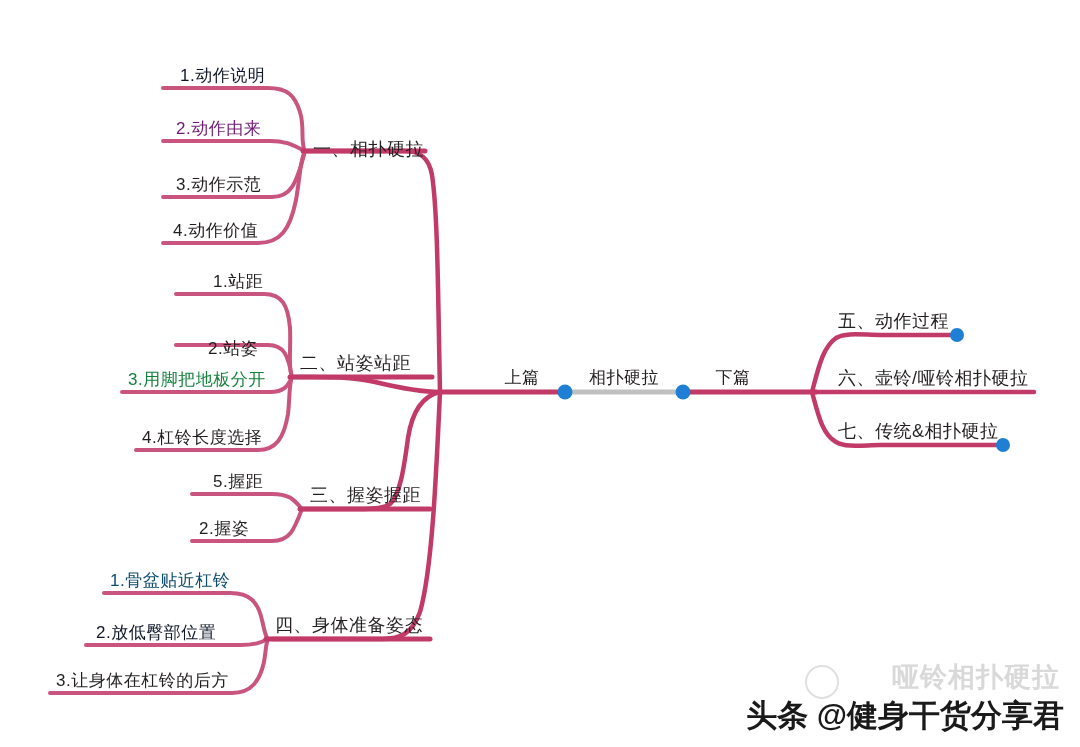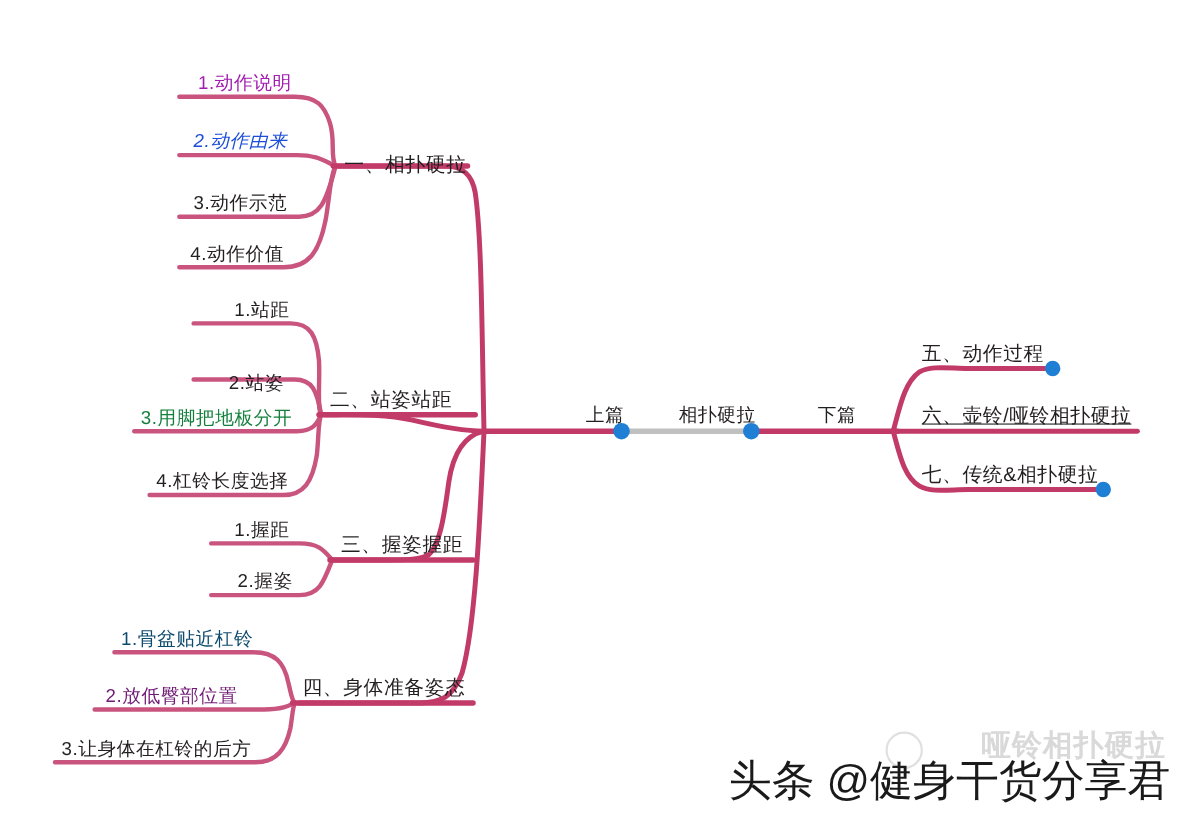--- a/index.html
+++ b/index.html
@@ -51,21 +51,20 @@
     font-size: 17px;
   }
   .label-section {
     font-size: 17px;
   }
   .anchor-left {
     transform: translateY(-100%);
   }
   .anchor-center {
     transform: translate(-50%, -100%);
-    margin-left: 28px;
   }
   .end-dot {
     stroke: none;
   }
   #watermark-layer {
     position: absolute;
     right: 8px;
     bottom: 4px;
     width: 330px;
     height: 92px;
@@ -78,24 +77,24 @@
     font-size: 27px;
     color: #d9d9d9;
     white-space: nowrap;
     font-weight: bold;
     letter-spacing: 1px;
   }
   .watermark-main {
     position: absolute;
     right: 8px;
     bottom: 6px;
-    font-size: 39px;
+    font-size: 31px;
     color: #1a1a1a;
     white-space: nowrap;
-    font-weight: normal;
+    font-weight: bold;
     letter-spacing: 0px;
   }
   .watermark-logo {
     position: absolute;
     right: 233px;
     top: 14px;
     width: 34px;
     height: 34px;
     border-radius: 50%;
     border: 2px solid #e0e0e0;
@@ -164,39 +163,39 @@
 
   <div class="node-label label-section anchor-center" style="left: 522px; top: 386px; color: rgb(35, 31, 32);">上篇</div>
   <div class="node-label label-root anchor-center" style="left: 624px; top: 386px; color: rgb(35, 31, 32);">相扑硬拉</div>
   <div class="node-label label-section anchor-center" style="left: 733px; top: 386px; color: rgb(35, 31, 32);">下篇</div>
 
   <div class="node-label label-main anchor-left" style="left: 313px; top: 158px; color: rgb(35, 31, 32);">一、相扑硬拉</div>
   <div class="node-label label-main anchor-left" style="left: 300px; top: 372px; color: rgb(35, 31, 32);">二、站姿站距</div>
   <div class="node-label label-main anchor-left" style="left: 310px; top: 504px; color: rgb(35, 31, 32);">三、握姿握距</div>
   <div class="node-label label-main anchor-left" style="left: 275px; top: 634px; color: rgb(35, 31, 32);">四、身体准备姿态</div>
 
-  <div class="node-label label-leaf anchor-left" style="left: 180px; top: 84px; color: #a21caf;">1.动作说明</div>
-  <div class="node-label label-leaf anchor-left" style="left: 176px; top: 137px; color: #1d4ed8; font-style: italic;">2.动作由来</div>
+  <div class="node-label label-leaf anchor-left" style="left: 180px; top: 84px; color: #0f172a;">1.动作说明</div>
+  <div class="node-label label-leaf anchor-left" style="left: 176px; top: 137px; color: #701a75;">2.动作由来</div>
   <div class="node-label label-leaf anchor-left" style="left: 176px; top: 193px; color: rgb(35, 31, 32);">3.动作示范</div>
   <div class="node-label label-leaf anchor-left" style="left: 173px; top: 239px; color: rgb(35, 31, 32);">4.动作价值</div>
 
   <div class="node-label label-leaf anchor-left" style="left: 213px; top: 290px; color: rgb(35, 31, 32);">1.站距</div>
   <div class="node-label label-leaf anchor-left" style="left: 208px; top: 341px; color: rgb(35, 31, 32); margin-top: 16px;">2.站姿</div>
   <div class="node-label label-leaf anchor-left" style="left: 128px; top: 388px; color: #15803d;">3.用脚把地板分开</div>
   <div class="node-label label-leaf anchor-left" style="left: 142px; top: 446px; color: rgb(35, 31, 32);">4.杠铃长度选择</div>
 
-  <div class="node-label label-leaf anchor-left" style="left: 213px; top: 490px; color: rgb(35, 31, 32);">1.握距</div>
-  <div class="node-label label-leaf anchor-left" style="left: 216px; top: 537px; color: rgb(35, 31, 32);">2.握姿</div>
+  <div class="node-label label-leaf anchor-left" style="left: 213px; top: 490px; color: rgb(35, 31, 32);">5.握距</div>
+  <div class="node-label label-leaf anchor-left" style="left: 199px; top: 537px; color: rgb(35, 31, 32);">2.握姿</div>
 
   <div class="node-label label-leaf anchor-left" style="left: 110px; top: 589px; color: #0c4a6e;">1.骨盆贴近杠铃</div>
-  <div class="node-label label-leaf anchor-left" style="left: 96px; top: 641px; color: #701a75;">2.放低臀部位置</div>
+  <div class="node-label label-leaf anchor-left" style="left: 96px; top: 641px; color: #0f172a;">2.放低臀部位置</div>
   <div class="node-label label-leaf anchor-left" style="left: 56px; top: 689px; color: rgb(35, 31, 32);">3.让身体在杠铃的后方</div>
 
   <div class="node-label label-main anchor-left" style="left: 838px; top: 330px; color: rgb(35, 31, 32);">五、动作过程</div>
-  <div class="node-label label-main anchor-left" style="left: 838px; top: 387px; color: rgb(35, 31, 32); text-decoration: underline;">六、壶铃/哑铃相扑硬拉</div>
+  <div class="node-label label-main anchor-left" style="left: 838px; top: 387px; color: rgb(35, 31, 32);">六、壶铃/哑铃相扑硬拉</div>
   <div class="node-label label-main anchor-left" style="left: 838px; top: 440px; color: rgb(35, 31, 32);">七、传统&amp;相扑硬拉</div>
 
   <div id="watermark-layer">
     <div class="watermark-logo"></div>
     <div class="watermark-faint">哑铃相扑硬拉</div>
     <div class="watermark-main">头条 @健身干货分享君</div>
   </div>
 
 </div>
 

